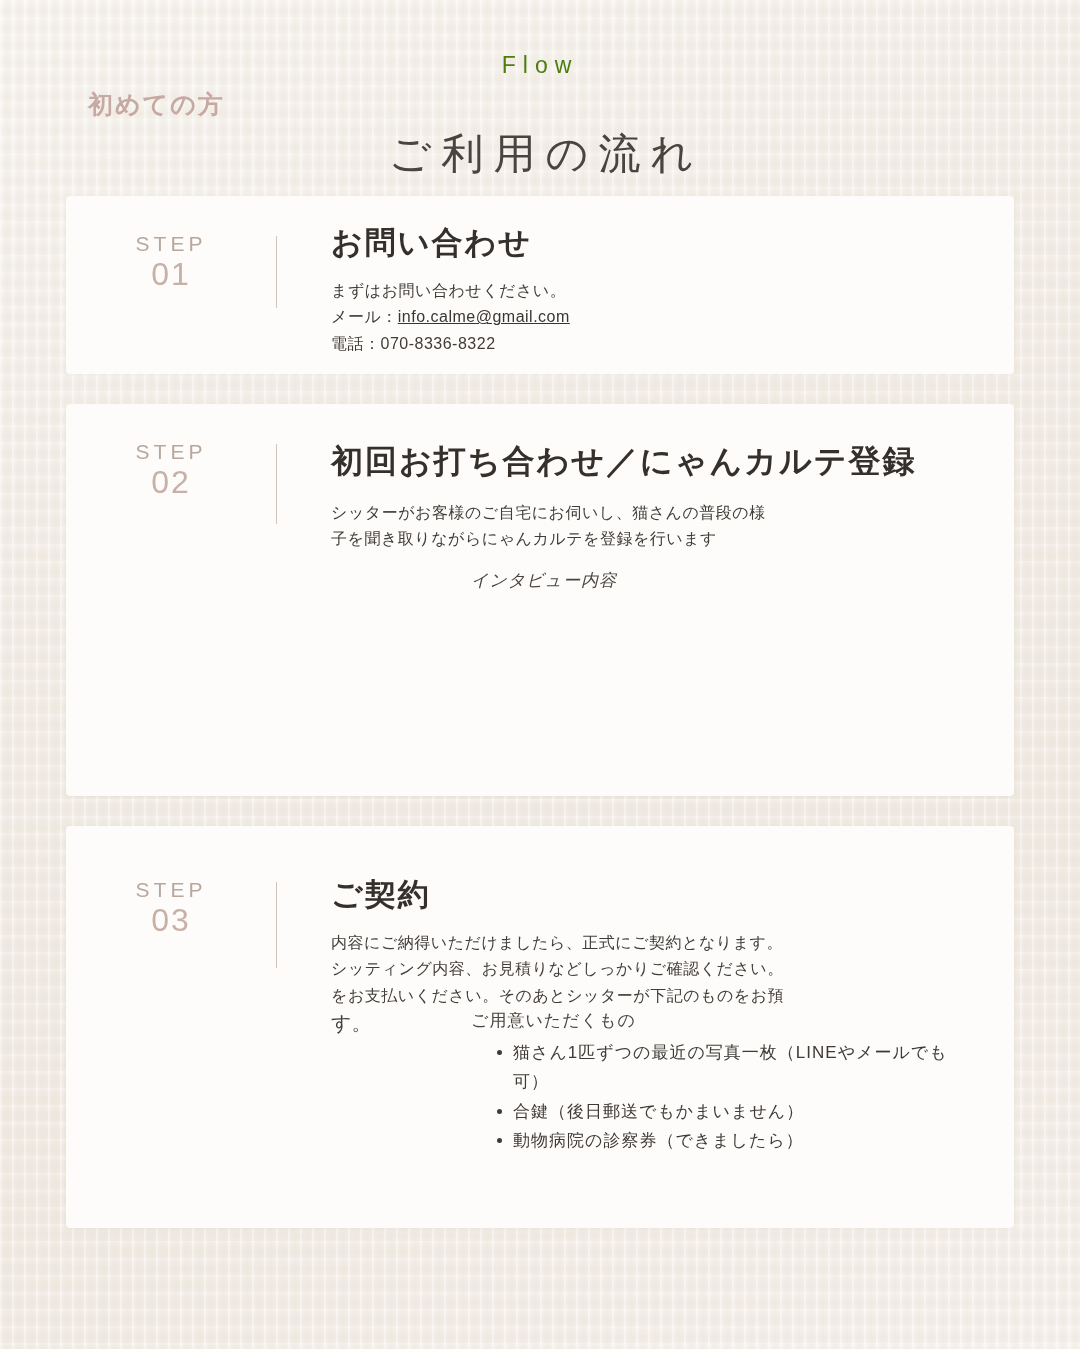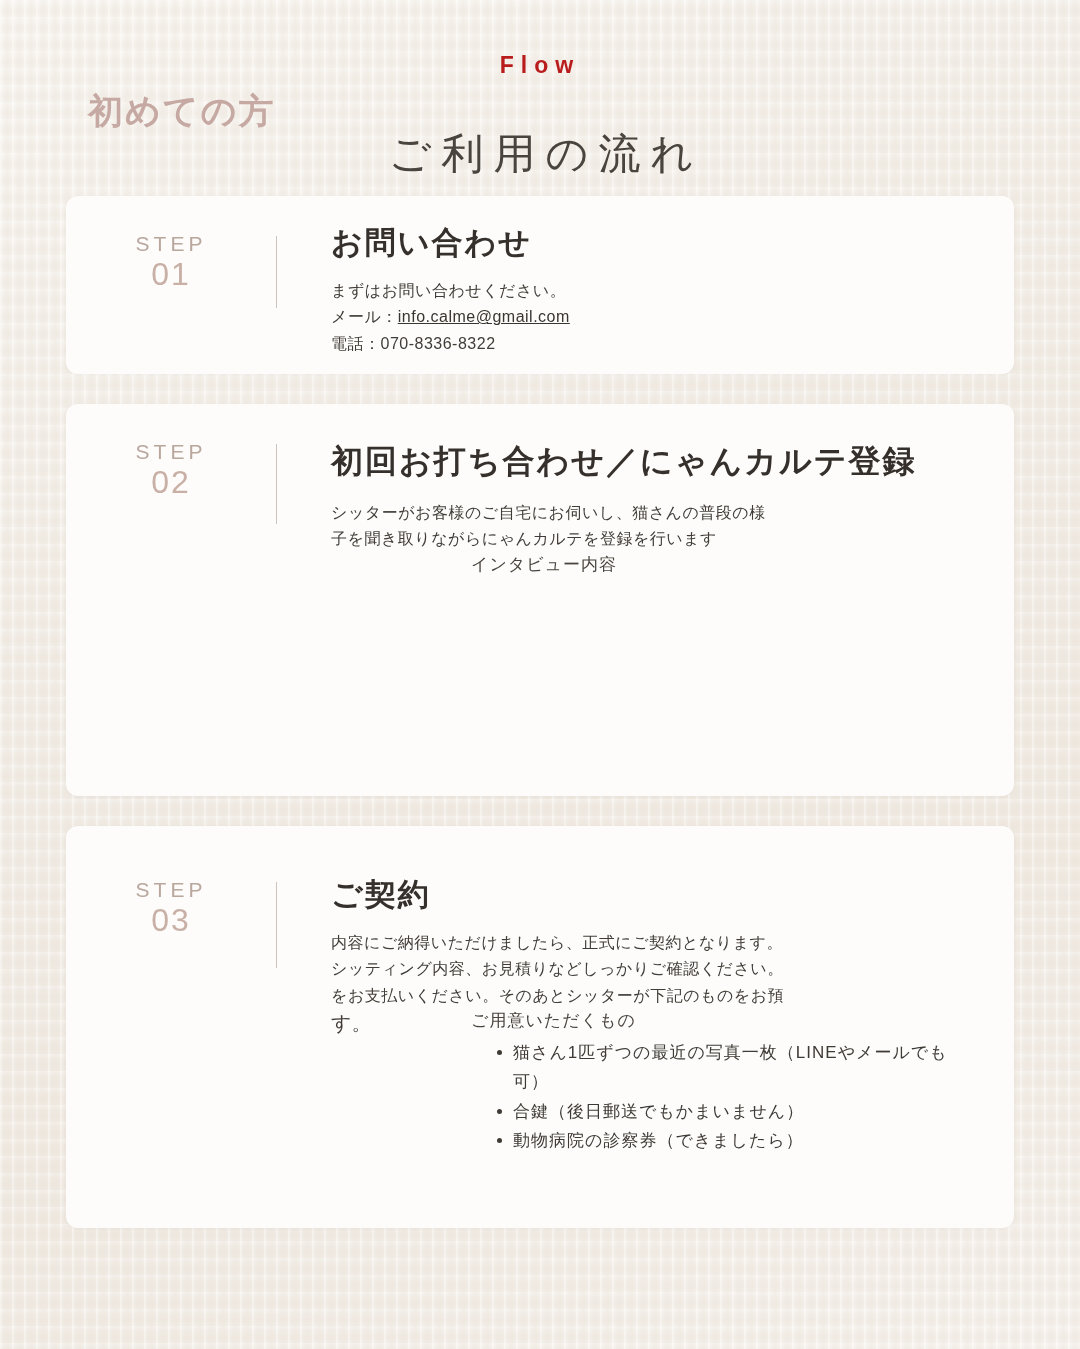--- a/index.html
+++ b/index.html
@@ -33,54 +33,54 @@
 
   
   .header {
     position: relative;
     height: 196px;
   }
   .eyebrow-jp {
     position: absolute;
     left: 88px;
     top: 88px;
-    font-size: 35px;
+    font-size: 25px;
     font-weight: 700;
     color: #c6a9a3;
     letter-spacing: 2px;
   }
   .flow-label {
     position: absolute;
     left: 0;
     right: 0;
     top: 52px;
     text-align: center;
     font-size: 23px;
     letter-spacing: 7px;
-    color: #b91c1c;
-    font-weight: 700;
+    color: #4d7c0f;
+    font-weight: 400;
   }
   .flow-title {
     position: absolute;
     left: 12px;
     right: 0;
     top: 98px;
     text-align: center;
     font-size: 42px;
     letter-spacing: 10px;
     color: #4a443f;
     font-weight: 400;
   }
 
   
   .card {
     position: relative;
     margin: 0 66px 30px 66px;
     background: #fdfcfa;
-    border-radius: 12px;
+    border-radius: 4px;
     box-shadow: 0 1px 3px rgba(120,110,100,0.06);
     display: flex;
     box-sizing: border-box;
   }
   .card-step {
     width: 210px;
     flex: 0 0 210px;
     display: flex;
     flex-direction: column;
     align-items: center;
@@ -138,21 +138,23 @@
   #card-step-02 .card-body { padding-top: 36px; padding-left: 54px;}
   #card-step-02 .card-title { font-size: 32px; margin-bottom: 16px; }
 
   
   #card-step-03 { height: 402px; }
   #card-step-03 .divider { height: 86px; margin-top: 56px; }
   #card-step-03 .card-step { padding-top: 52px; }
   #card-step-03 .card-body { padding-top: 48px; }
 
   .sub-block {
+    margin-top: 16px;
     margin-left: 140px;
+    font-style: italic;
   }
   .sub-heading {
     font-size: 17px;
     color: #4a443f;
     letter-spacing: 1px;
     margin-bottom: 6px;
   }
   .bullet-list {
     margin: 0;
     padding: 0 0 0 26px;

